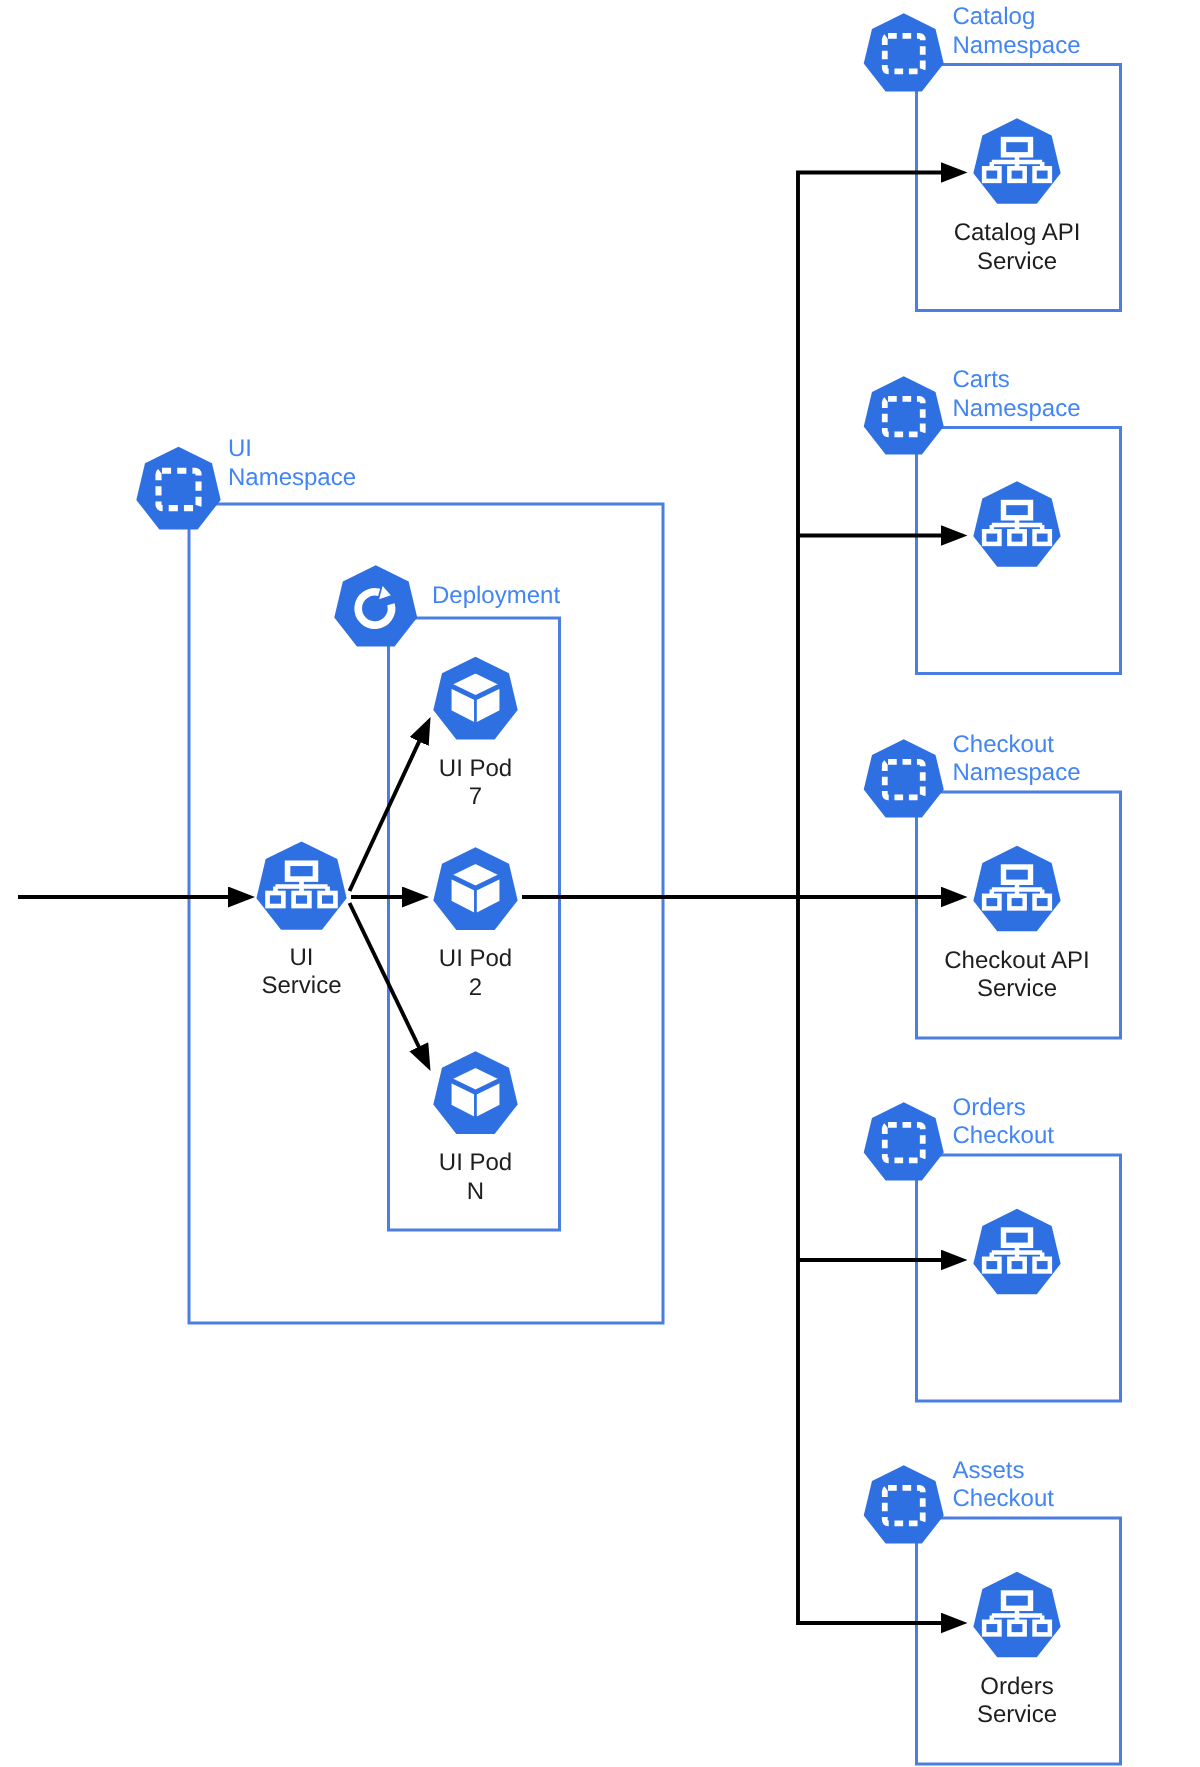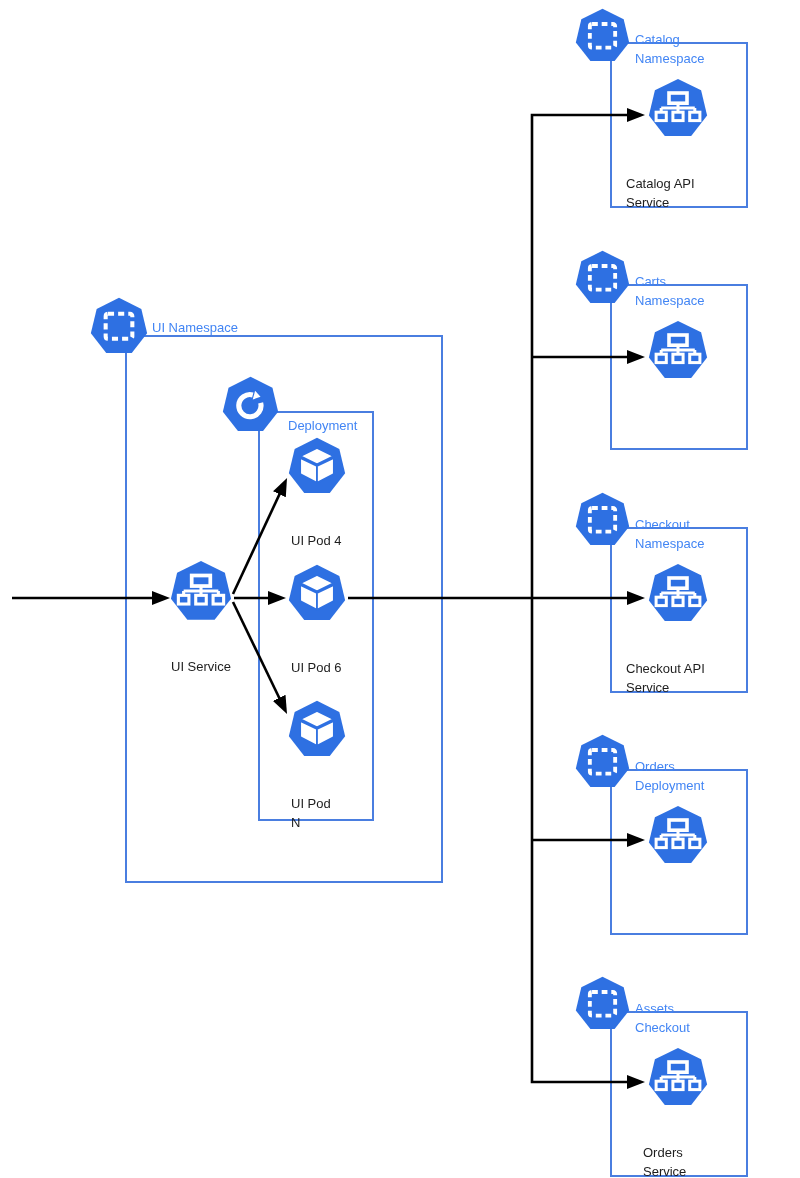--- a/index.html
+++ b/index.html
@@ -16,23 +16,23 @@
     font-family:"Liberation Sans", sans-serif;overflow:hidden;
   }
   .box{position:absolute;border:2px solid var(--border-blue);box-sizing:border-box;background:transparent;}
   .wires{position:absolute;left:0;top:0;width:800px;height:1178px;pointer-events:none;}
   .wire{stroke:var(--arrow-black);stroke-width:2.6;fill:none;}
   #arrowhead path{fill:var(--arrow-black);}
   .icon{position:absolute;display:block;}
   .hept{fill:var(--icon-blue);}
   .glyph{stroke:#fff;fill:none;}
   .pod-face{fill:#fff;stroke:var(--icon-blue);stroke-width:3;stroke-linejoin:round;}
-  .lbl{position:absolute;font-size:13px;line-height:19px;white-space:normal;margin-top:28px;}
+  .lbl{position:absolute;font-size:16px;line-height:19px;white-space:normal;}
   .lbl.blue{color:var(--label-blue);}
-  .lbl.dark{color:var(--text-dark);}
+  .lbl.dark{color:var(--text-dark);text-align:center;}
   .nowrap{white-space:nowrap;}
 </style>
 </head>
 <body>
 
 <div class="canvas">
 
   <svg width="0" height="0" style="position:absolute" aria-hidden="true">
     <defs>
       <symbol id="sym-ns" viewBox="0 0 100 100">
@@ -98,26 +98,26 @@
   <div class="lbl blue nowrap" style="left:288px;top:388px">Deployment</div>
 
   <svg class="icon" style="left:170px;top:560px;width:62px;height:62px">
       <use href="#sym-svc"></use>
     </svg>
   <div class="lbl dark" style="left:171px;top:629px;width:60px">UI Service</div>
 
   <svg class="icon" style="left:288px;top:437px;width:58px;height:58px">
       <use href="#sym-pod"></use>
     </svg>
-  <div class="lbl dark" style="left:291px;top:503px;width:52px">UI Pod 4</div>
+  <div class="lbl dark" style="left:291px;top:503px;width:52px">UI Pod 7</div>
 
   <svg class="icon" style="left:288px;top:564px;width:58px;height:58px">
       <use href="#sym-pod"></use>
     </svg>
-  <div class="lbl dark" style="left:291px;top:630px;width:52px">UI Pod 6</div>
+  <div class="lbl dark" style="left:291px;top:630px;width:52px">UI Pod 2</div>
 
   <svg class="icon" style="left:288px;top:700px;width:58px;height:58px">
       <use href="#sym-pod"></use>
     </svg>
   <div class="lbl dark" style="left:291px;top:766px;width:52px">UI Pod N</div>
 
   <svg class="icon" style="left:575px;top:8px;width:55px;height:55px">
       <use href="#sym-ns"></use>
     </svg>
   <div class="lbl blue" style="left:635px;top:2px;width:95px">Catalog Namespace</div>
@@ -139,21 +139,21 @@
     </svg>
   <div class="lbl blue" style="left:635px;top:487px;width:95px">Checkout Namespace</div>
   <svg class="icon" style="left:648px;top:563px;width:60px;height:60px">
       <use href="#sym-svc"></use>
     </svg>
   <div class="lbl dark" style="left:626px;top:631px;width:104px">Checkout API Service</div>
 
   <svg class="icon" style="left:575px;top:734px;width:55px;height:55px">
       <use href="#sym-ns"></use>
     </svg>
-  <div class="lbl blue" style="left:635px;top:729px;width:95px">Orders Deployment</div>
+  <div class="lbl blue" style="left:635px;top:729px;width:95px">Orders Checkout</div>
   <svg class="icon" style="left:648px;top:805px;width:60px;height:60px">
       <use href="#sym-svc"></use>
     </svg>
 
   <svg class="icon" style="left:575px;top:976px;width:55px;height:55px">
       <use href="#sym-ns"></use>
     </svg>
   <div class="lbl blue" style="left:635px;top:971px;width:95px">Assets Checkout</div>
   <svg class="icon" style="left:648px;top:1047px;width:60px;height:60px">
       <use href="#sym-svc"></use>

